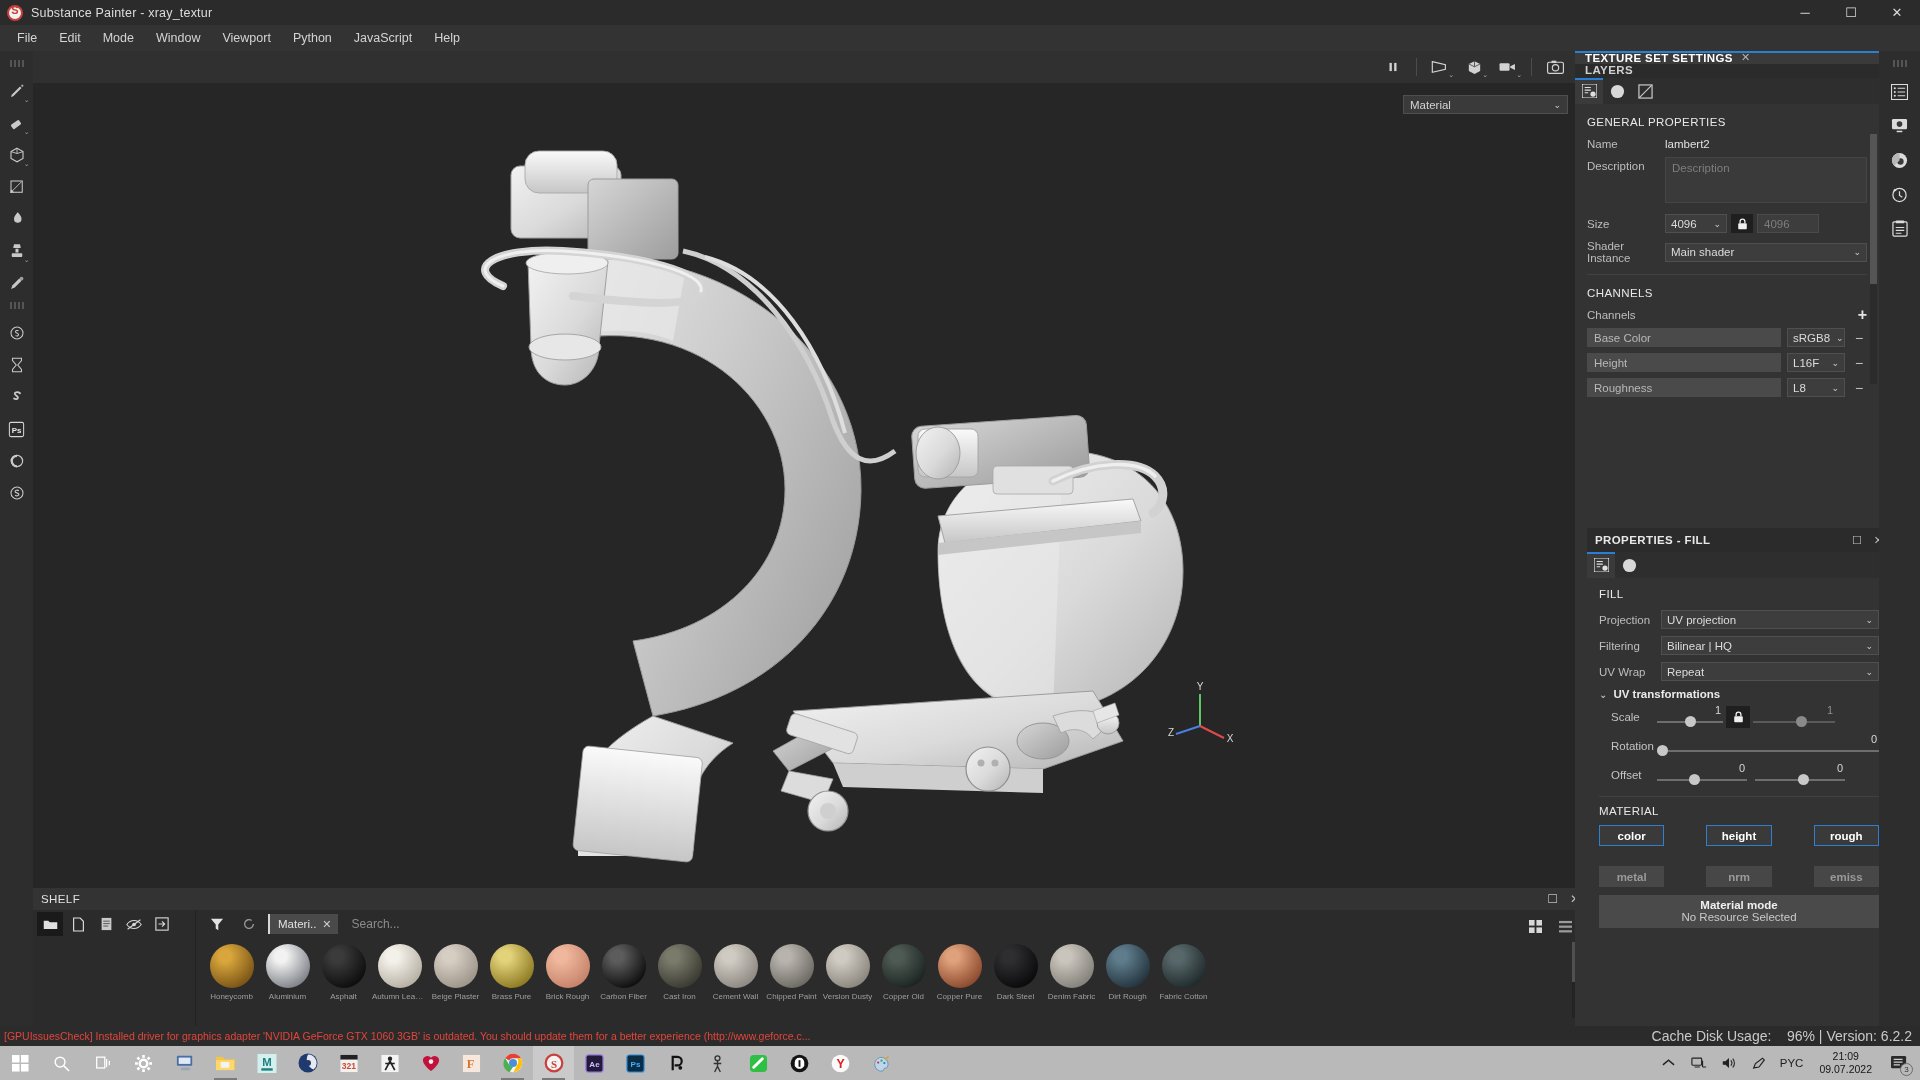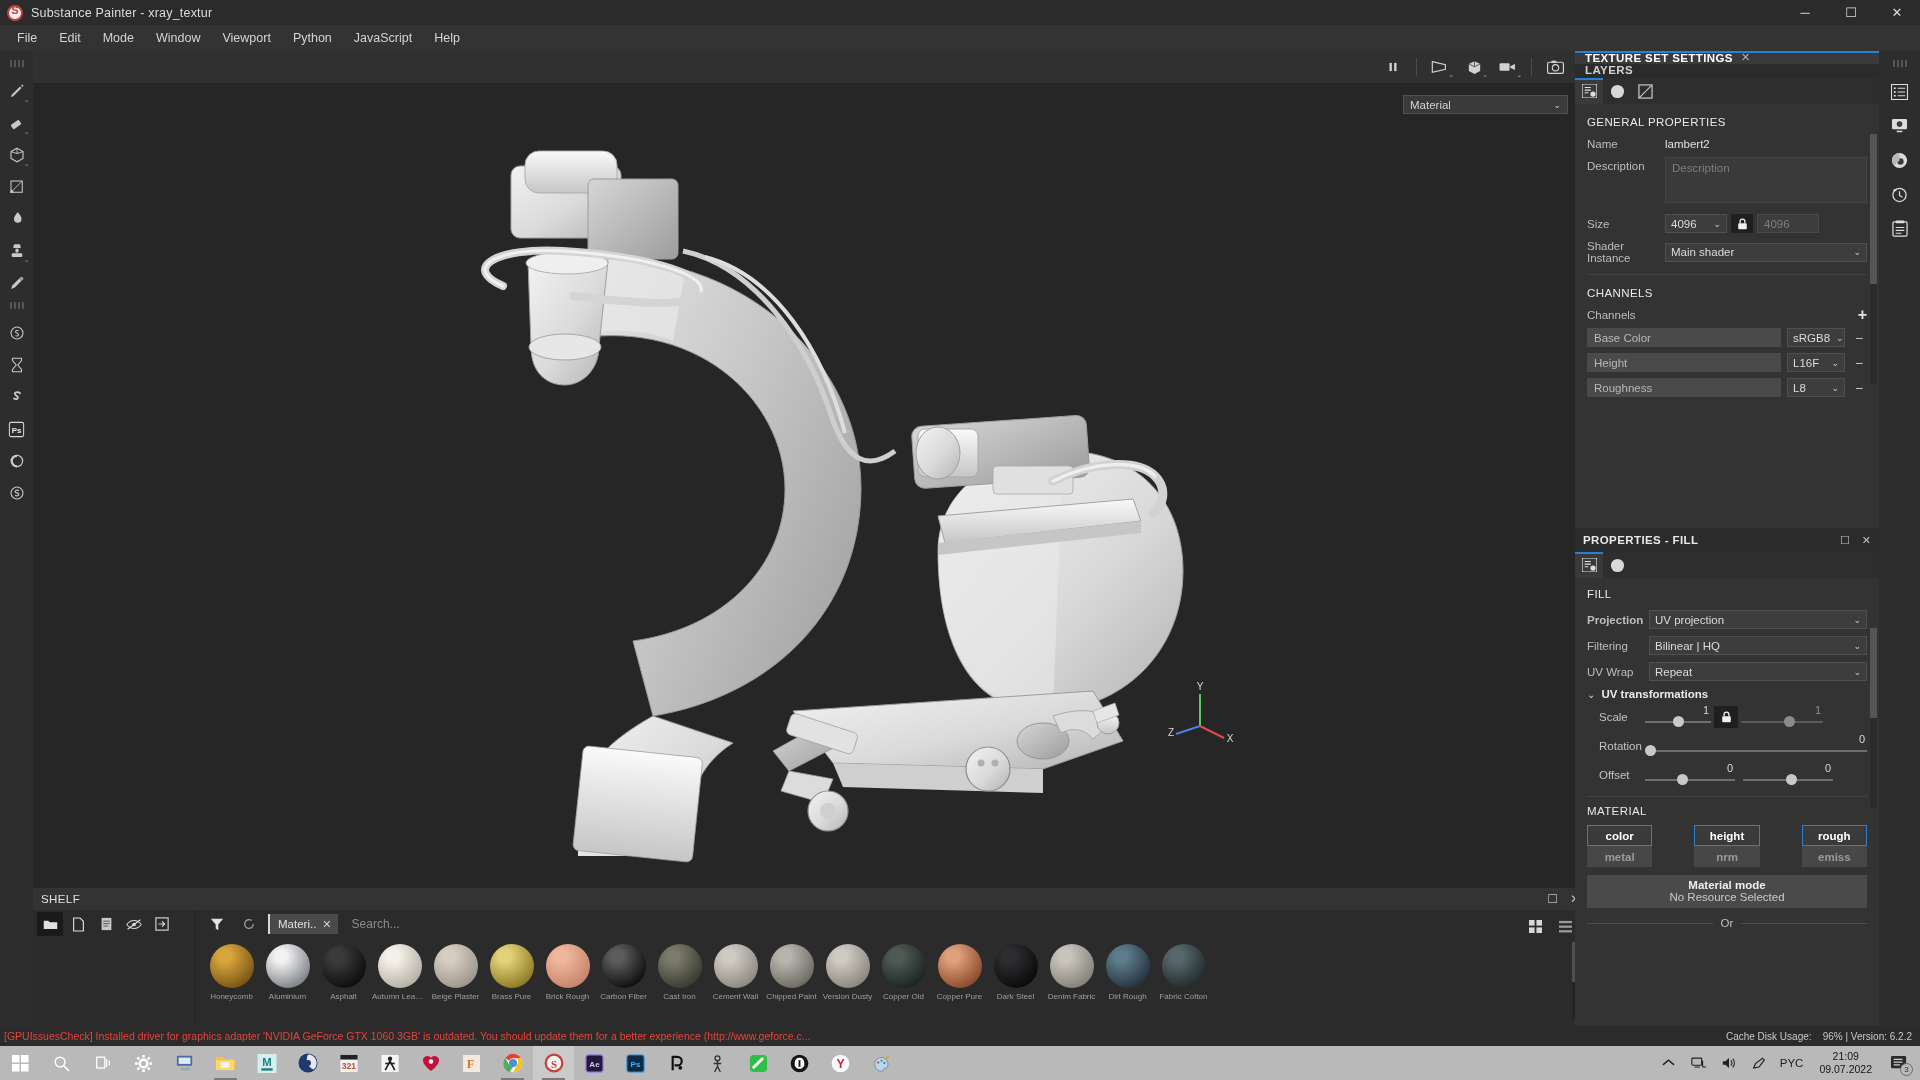--- a/index.html
+++ b/index.html
@@ -159,21 +159,21 @@
   .divider { height: 1px; background: #414141; margin: 10px 0 0 0; }
 
   .chrow { display: flex; align-items: center; gap: 6px; margin-bottom: 6px; }
   .chname { flex: 1; height: 19px; background: #4a4a4a; color: #b8b8b8; font-size: 11.5px;
     padding: 0 7px; display: flex; align-items: center; }
   .chfmt { width: 58px; }
   .chminus { width: 16px; text-align: center; color: #c4c4c4; font-size: 14px; line-height: 12px; }
   .plusbtn { color: #e4e4e4; font-size: 16px; line-height: 12px; font-weight: bold; }
 
   
-  #propfill { position: absolute; top: 477px; left: 0; width: 304px; bottom: 0; background: #333; }
+  #propfill { position: absolute; top: 477px; left: 12px; width: 304px; bottom: 0; background: #333; }
   #pfhdr { height: 24px; background: #2b2b2b; display: flex; align-items: center; padding: 0 8px; }
   #pfhdr .t { font-size: 11.5px; font-weight: bold; color: #e8e8e8; letter-spacing: .4px; }
   #pfhdr .a { margin-left: auto; display: flex; gap: 12px; align-items: center; color: #c0c0c0; font-size: 11px; }
 
   .sliderrow { display: flex; align-items: center; margin-bottom: 3px; }
   .slabel { width: 58px; font-size: 11.5px; color: #c3c3c3; padding-left: 12px; }
   .strack { position: relative; height: 26px; flex: 1; }
   .sline { position: absolute; top: 17px; left: 0; right: 0; height: 2px; background: #6e6e6e; }
   .sknob { position: absolute; top: 12px; width: 11px; height: 11px; border-radius: 50%; background: #c8c8c8; }
   .sknob.dim { background: #8a8a8a; }
@@ -198,21 +198,21 @@
 
   
   #rightstrip { position: absolute; top: 51px; right: 0; width: 41px; height: 975px; background: #2d2d2d;
     display: flex; flex-direction: column; align-items: center; padding-top: 6px; }
   .rtool { width: 34px; height: 34px; display: flex; align-items: center; justify-content: center; }
 
   
   #statusbar { position: absolute; left: 0; bottom: 34px; width: 1920px; height: 20px;
     background: #2b2b2b; display: flex; align-items: center; }
   #statusmsg { font-size: 10.5px; color: #e2453c; padding-left: 4px; white-space: nowrap; overflow: hidden; }
-  #statusright { margin-left: auto; font-size: 10px; color: #c9c9c9; padding-right: 8px; white-space: nowrap; }
+  #statusright { margin-left: auto; font-size: 14px; color: #c9c9c9; padding-right: 8px; white-space: nowrap; }
 
   
   #taskbar { position: absolute; left: 0; bottom: 0; width: 1920px; height: 34px;
     background: #b9b9b9; display: flex; align-items: center; }
   .tbi { width: 41px; height: 34px; display: flex; align-items: center; justify-content: center; position: relative; }
   .tbi.run::after { content: ""; position: absolute; bottom: 0; left: 9px; width: 23px; height: 2px; background: #7a7a7a; }
   .tbi.act { background: #cacaca; }
   #tray { margin-left: auto; display: flex; align-items: center; gap: 0; padding-right: 4px; height: 34px; }
   .trayi { width: 30px; height: 34px; display: flex; align-items: center; justify-content: center; color: #2b2b2b; }
   #clock { text-align: center; font-size: 10.5px; color: #151515; line-height: 13px; padding: 0 10px; }
@@ -770,21 +770,21 @@
             <path d="M8 1a7 7 0 000 14A5 5 0 018 1z" fill="#3a3a3a"></path>
           </svg>
       </div>
     </div>
 
     <div style="position:relative;height:360px;overflow:hidden;">
       <div class="psec">
         <div class="sechdr" style="margin-top:10px;">FILL</div>
 
         <div class="row">
-          <div class="lbl" style="width:62px;font-weight:bold;">Projection</div>
+          <div class="lbl" style="width:62px;">Projection</div>
           <div class="sel" style="flex:1;">
             <span>UV projection</span>
             <span class="cv">⌄</span>
           </div>
         </div>
         <div class="row">
           <div class="lbl" style="width:62px;">Filtering</div>
           <div class="sel" style="flex:1;">
             <span>Bilinear | HQ</span>
             <span class="cv">⌄</span>
@@ -848,21 +848,21 @@
             <div class="snum">0</div>
           </div>
         </div>
       </div>
 
       <div class="divider" style="margin:8px 12px 0;"></div>
 
       <div class="psec">
         <div class="sechdr" style="margin:8px 0 8px;">MATERIAL</div>
 
-        <div style="display:grid;grid-template-columns:1fr 1fr 1fr;gap:0 42px;">
+        <div style="display:grid;grid-template-columns:1fr 1fr 1fr;gap:20px 42px;">
           <div class="matbtn sel">color</div>
           <div class="matbtn sel">height</div>
           <div class="matbtn sel">rough</div>
           <div class="matbtn off">metal</div>
           <div class="matbtn off">nrm</div>
           <div class="matbtn off">emiss</div>
         </div>
 
         <div class="bigbtn" style="margin-top:8px;">
           <div class="t1">Material mode</div>

